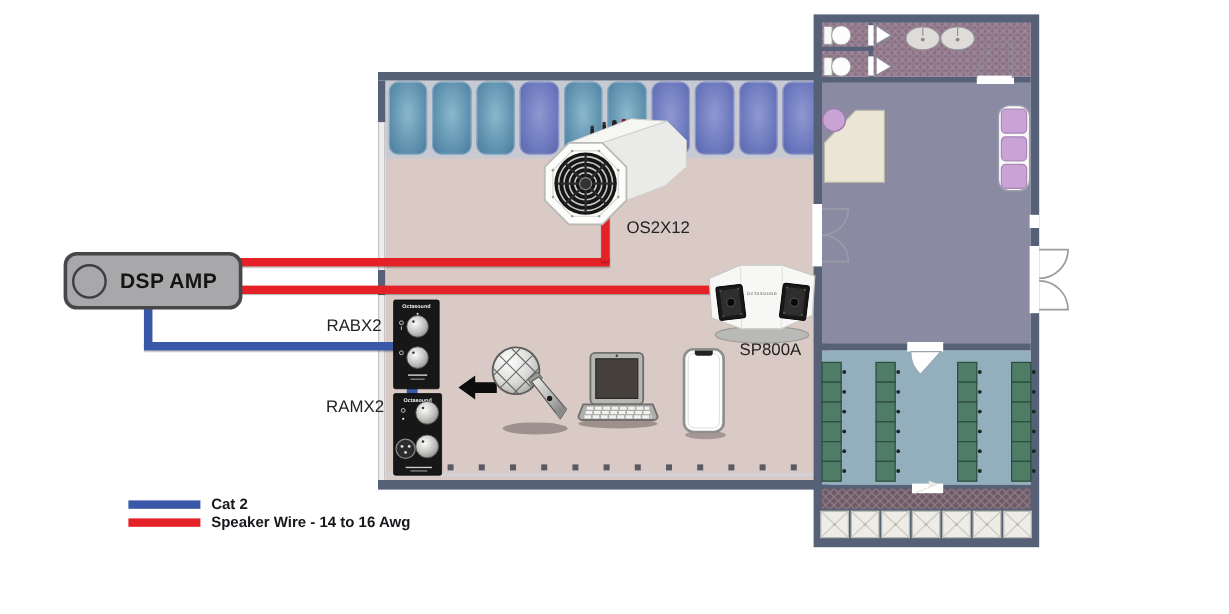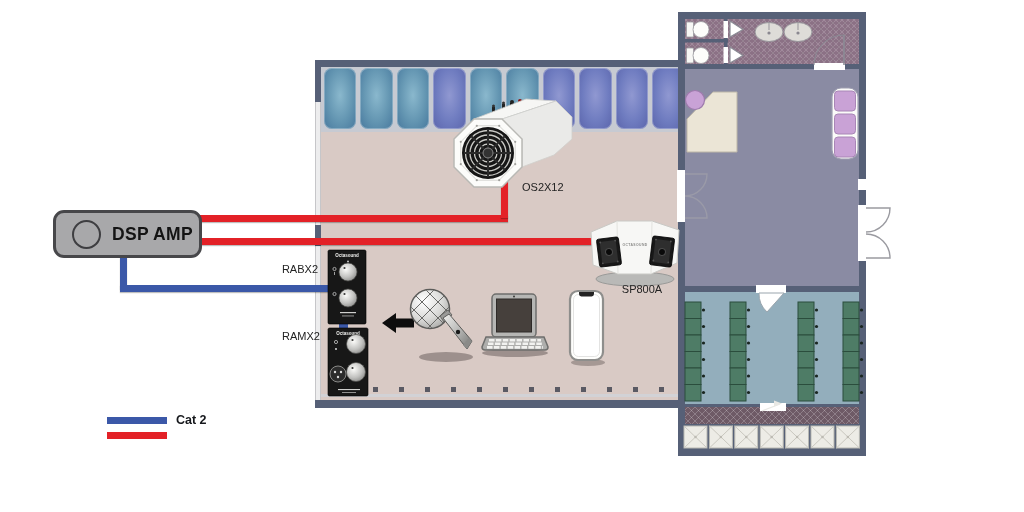--- a/index.html
+++ b/index.html
@@ -21,27 +21,27 @@
   .mat.purple{background:radial-gradient(ellipse at 50% 45%, #9098d1 0%, var(--panel-purple,#6f7cc0) 55%, #5a64ab 100%);}
   .raildot{position:absolute;top:327px;width:5px;height:5px;background:#5a5a64;}
 
   
   .wire{position:absolute;z-index:3;}
   .wire.red{background:var(--wire-red,#e32127);box-shadow:0 1px 1px rgba(0,0,0,.25);}
   .wire.blue{background:var(--wire-blue,#3b58a8);box-shadow:0 1px 1px rgba(0,0,0,.25);}
 
   
   #amp{position:absolute;left:53px;top:210px;width:149px;height:48px;background:var(--amp-gray,#a8a8aa);
-       border:3px solid #47474a;border-radius:11px;display:flex;align-items:center;padding-left:16px;
+       border:3px solid #47474a;border-radius:11px;display:flex;align-items:center;padding-left:4px;
        box-sizing:border-box;z-index:8;}
   .amp-circle{width:25px;height:25px;border:2.5px solid #3e3e41;border-radius:50%;}
   .amp-label{margin-left:11px;font-size:17.5px;font-weight:600;color:#141414;letter-spacing:.3px;}
 
   
-  .devlabel{position:absolute;font-size:11px;color:#232323;z-index:9;}
+  .devlabel{position:absolute;font-size:14px;color:#232323;z-index:9;}
   .rightalign{text-align:right;}
 
   
   #legend{position:absolute;left:107px;top:413px;z-index:8;}
   .lrow{display:flex;align-items:center;height:14px;margin-bottom:1px;}
   .swatch{width:60px;height:7px;}
   .swatch.blue{background:var(--wire-blue,#3b58a8);}
   .swatch.red{background:var(--wire-red,#e32127);}
   .llabel{margin-left:9px;font-size:12.5px;font-weight:700;color:#16181c;white-space:nowrap;}
 
@@ -450,16 +450,17 @@
   <div class="devlabel rightalign" style="left:262px;top:263px;width:56px;">RABX2</div>
   <div class="devlabel rightalign" style="left:264px;top:330px;width:56px;">RAMX2</div>
 
   <div id="legend">
     <div class="lrow">
       <div class="swatch blue"></div>
       <span class="llabel">Cat 2</span>
     </div>
     <div class="lrow">
       <div class="swatch red"></div>
+      <span class="llabel">Speaker Wire - 14 to 16 Awg</span>
     </div>
   </div>
 
 </div>
 
 </body></html>

